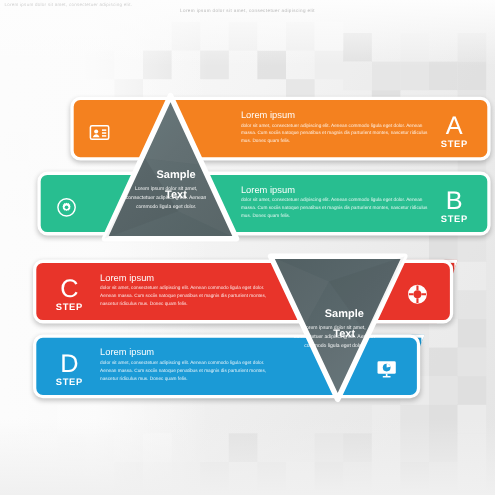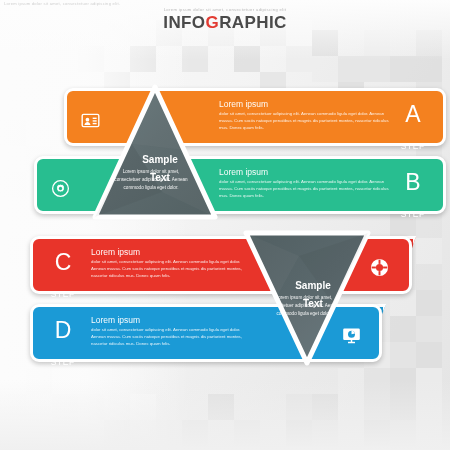--- a/index.html
+++ b/index.html
@@ -56,21 +56,21 @@
             align-items:center;justify-content:center;}
   .icon-box svg{width:21px;height:21px;display:block;}
 
   .txt{position:absolute;color:#ffffff;}
   .txt .hd{font-size:8.5px;font-weight:normal;line-height:1.1;margin-bottom:1.5px;
            color:rgba(255,255,255,.97);}
   .txt .bd{font-size:4.3px;line-height:1.62;color:rgba(255,255,255,.88);}
 
   .step{position:absolute;color:#fff;text-align:center;line-height:1;}
   .step .L{font-size:23px;font-weight:normal;letter-spacing:0;display:block;}
-  .step .S{font-size:8.5px;letter-spacing:.6px;display:block;margin-top:16px;}
+  .step .S{font-size:8.5px;letter-spacing:.6px;display:block;margin-top:1px;font-weight:bold;}
 
   
   .tri{position:absolute;z-index:9;}
   .tri svg{position:absolute;inset:0;width:100%;height:100%;overflow:visible;}
   .tri .samp{position:absolute;font-size:10px;font-weight:bold;line-height:1.28;
              color:#ffffff;}
   .tri .lor{position:absolute;font-size:4.6px;line-height:1.72;text-align:center;
             color:rgba(255,255,255,.93);width:74px;}
 
   .tri1{left:92px;top:84px;width:126px;height:136px;}
@@ -158,21 +158,20 @@
     <div class="tile w" style="left:286px;top:20px;width:26px;height:26px;"></div>
     <div class="fadeL"></div>
     <div class="fadeT"></div>
     <div class="fadeB"></div>
   </div>
 
   <div class="wm">Lorem ipsum dolor sit amet, consectetuer adipiscing elit.</div>
 
   <div class="title-wrap">
     <div class="title-sub">Lorem ipsum dolor sit amet, consectetuer adipiscing elit</div>
-    <div class="title-main"><span>INFO</span><span class="g">G</span><span>RAPHIC</span></div>
   </div>
 
   <div class="tail tailC"></div>
 
   <div class="tail tailD"></div>
 
   <div class="ribbon rbA">
     <div class="icon-box" style="left:12px;top:18px;">
       <svg viewBox="0 0 24 24" fill="none" stroke="#ffffff" stroke-width="1.6">
         <rect x="2.5" y="5" width="19" height="14" rx="1.6"></rect>

